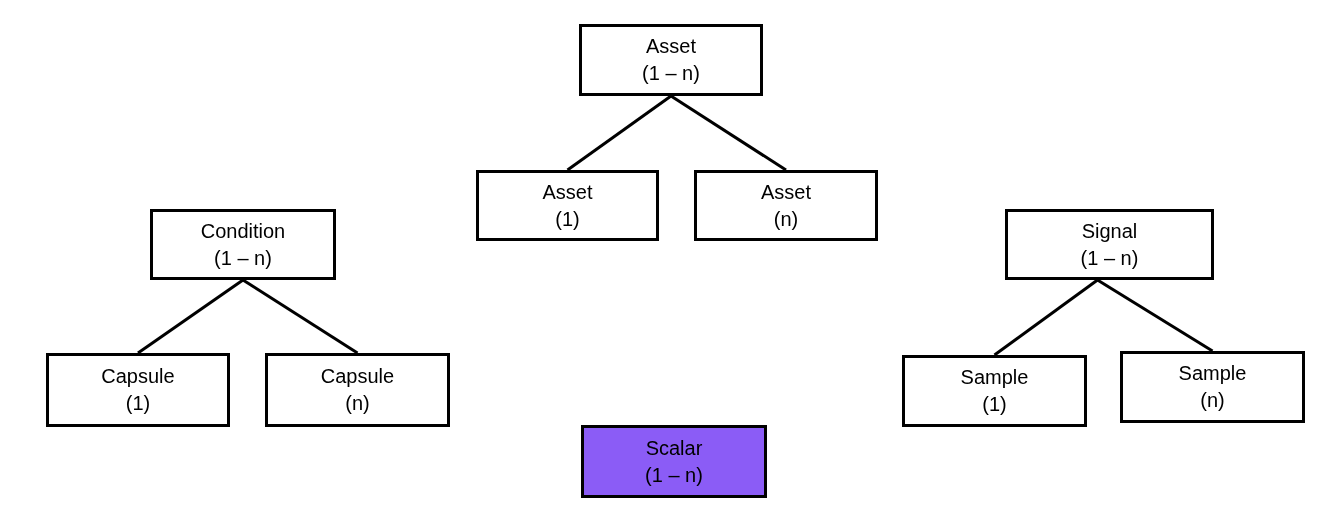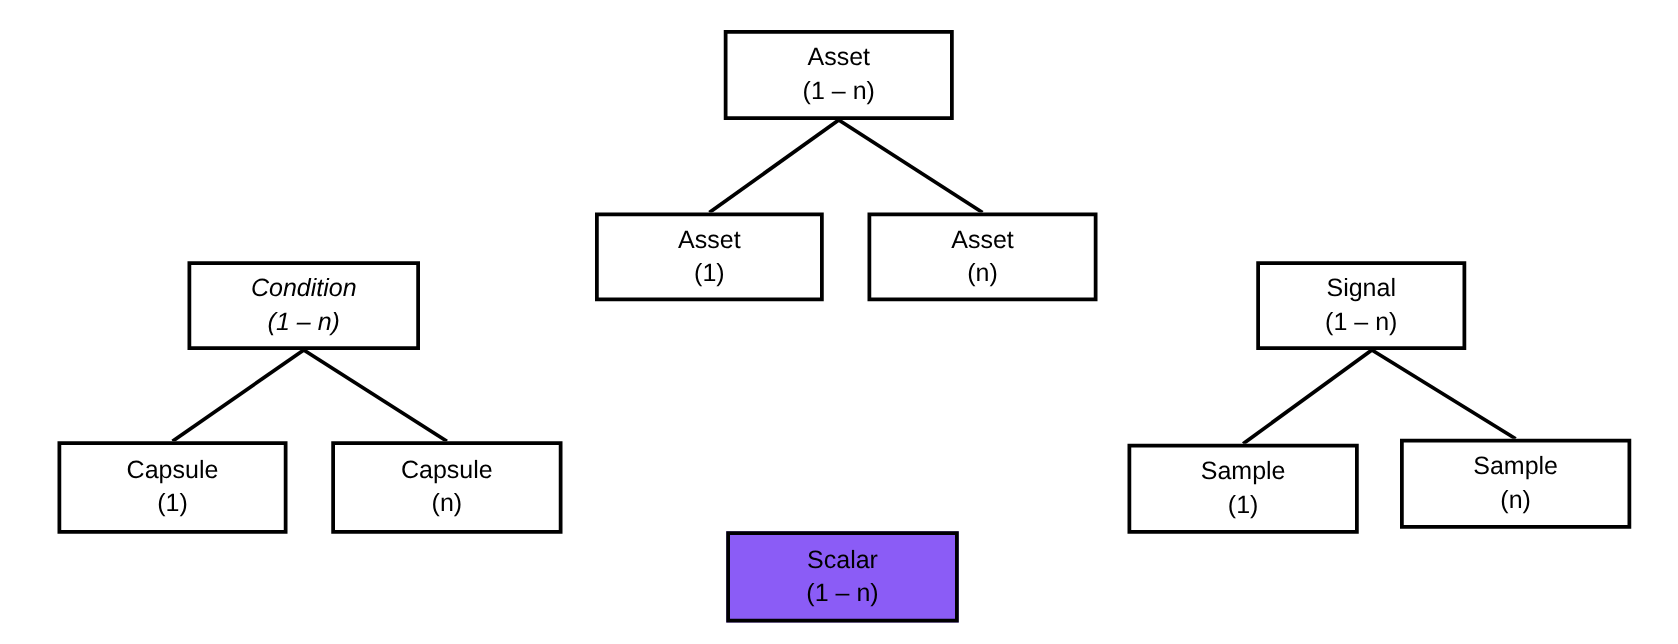--- a/index.html
+++ b/index.html
@@ -65,33 +65,33 @@
       <div class="node-cardinality">(1 – n)</div>
     </div>
     <div class="node" style="left: 476px; top: 170px; width: 183px; height: 71px; border-color: rgb(0, 0, 0); background: rgb(255, 255, 255);">
       <div class="node-label">Asset</div>
       <div class="node-cardinality">(1)</div>
     </div>
     <div class="node" style="left: 694px; top: 170px; width: 184px; height: 71px; border-color: rgb(0, 0, 0); background: rgb(255, 255, 255);">
       <div class="node-label">Asset</div>
       <div class="node-cardinality">(n)</div>
     </div>
-    <div class="node" style="left: 150px; top: 209px; width: 186px; height: 71px; border-color: rgb(0, 0, 0); background: rgb(255, 255, 255); font-style: italic;">
+    <div class="node" style="left: 150px; top: 209px; width: 186px; height: 71px; border-color: rgb(0, 0, 0); background: rgb(255, 255, 255);">
       <div class="node-label">Condition</div>
       <div class="node-cardinality">(1 – n)</div>
     </div>
     <div class="node" style="left: 46px; top: 353px; width: 184px; height: 74px; border-color: rgb(0, 0, 0); background: rgb(255, 255, 255);">
       <div class="node-label">Capsule</div>
       <div class="node-cardinality">(1)</div>
     </div>
     <div class="node" style="left: 265px; top: 353px; width: 185px; height: 74px; border-color: rgb(0, 0, 0); background: rgb(255, 255, 255);">
       <div class="node-label">Capsule</div>
       <div class="node-cardinality">(n)</div>
     </div>
-    <div class="node" style="left: 1005px; top: 209px; width: 168px; height: 71px; border-color: rgb(0, 0, 0); background: rgb(255, 255, 255);">
+    <div class="node" style="left: 1005px; top: 209px; width: 209px; height: 71px; border-color: rgb(0, 0, 0); background: rgb(255, 255, 255);">
       <div class="node-label">Signal</div>
       <div class="node-cardinality">(1 – n)</div>
     </div>
     <div class="node" style="left: 902px; top: 355px; width: 185px; height: 72px; border-color: rgb(0, 0, 0); background: rgb(255, 255, 255);">
       <div class="node-label">Sample</div>
       <div class="node-cardinality">(1)</div>
     </div>
     <div class="node" style="left: 1120px; top: 351px; width: 185px; height: 72px; border-color: rgb(0, 0, 0); background: rgb(255, 255, 255);">
       <div class="node-label">Sample</div>
       <div class="node-cardinality">(n)</div>

